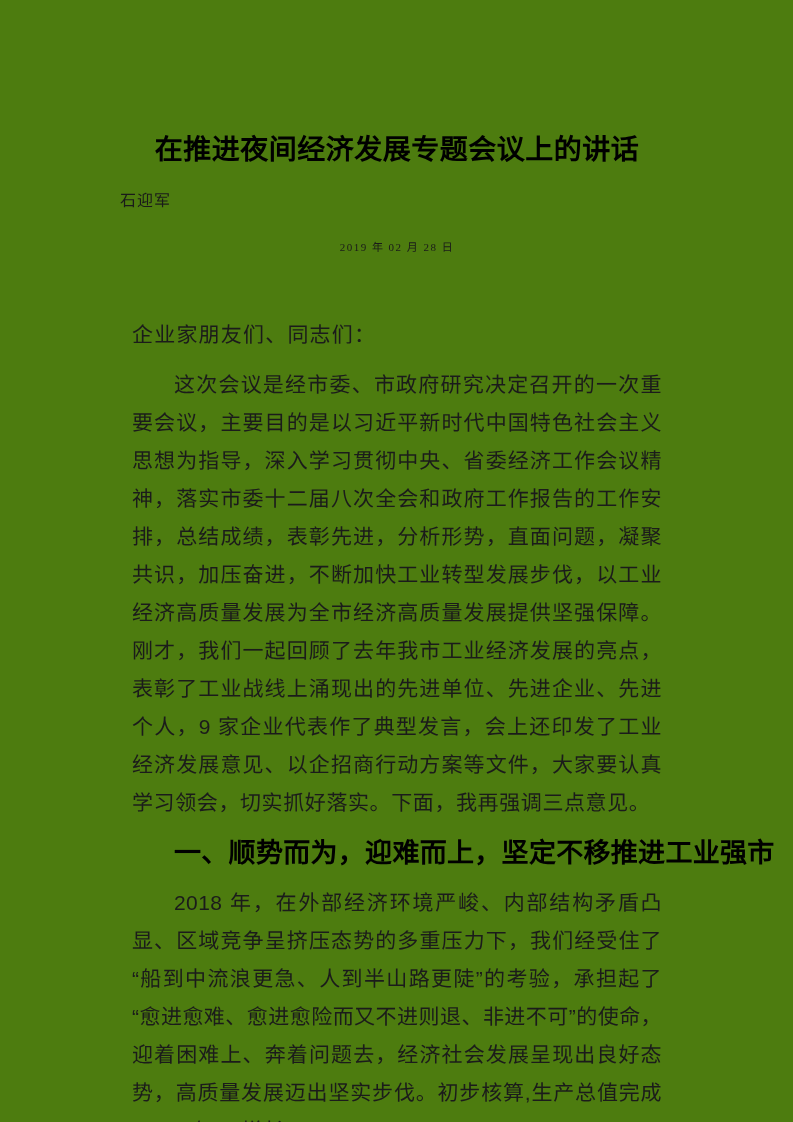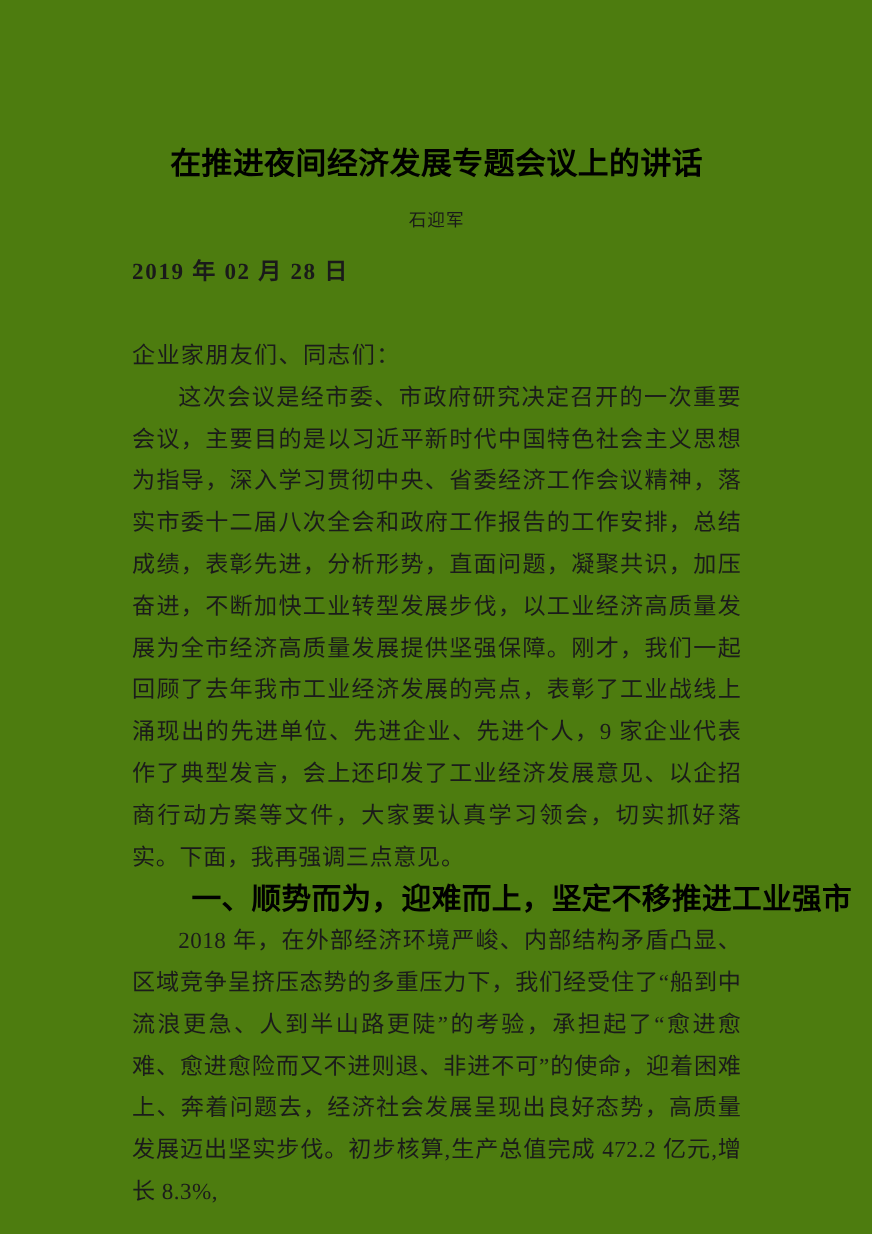--- a/index.html
+++ b/index.html
@@ -37,49 +37,49 @@
     color: #000000;
     margin: 0;
     padding-top: 133px;
     white-space: nowrap;
   }
 
   .doc-author {
     font-family: "Liberation Serif", "DejaVu Serif", serif;
     font-size: 16px;
     line-height: 20px;
-    text-align: center;
+    text-align: left;
     color: #1a1a1a;
     margin: 0;
     padding-top: 24px;
     letter-spacing: 1px;
   }
 
   .doc-date {
     font-family: "Liberation Serif", "DejaVu Serif", serif;
-    font-size: 21px;
+    font-size: 11px;
     line-height: 22px;
+    text-align: center;
     color: #1a1a1a;
     margin: 0;
     padding-top: 25px;
     letter-spacing: 1.5px;
-    font-weight: bold;
   }
 
   
   .body-block {
     padding-top: 46px;
   }
 
   p.para {
-    font-family: Liberation Serif, serif;
+    font-family: Liberation Sans, sans-serif;
     font-size: 21px;
     line-height: 38px;
     color: #1b1b1b;
-    margin: 0;
+    margin: 12px;
     text-align: justify;
     text-justify: inter-ideograph;
     letter-spacing: 0.6px;
     word-break: break-all;
   }
 
   p.para.indent {
     text-indent: 2em;
   }
 

